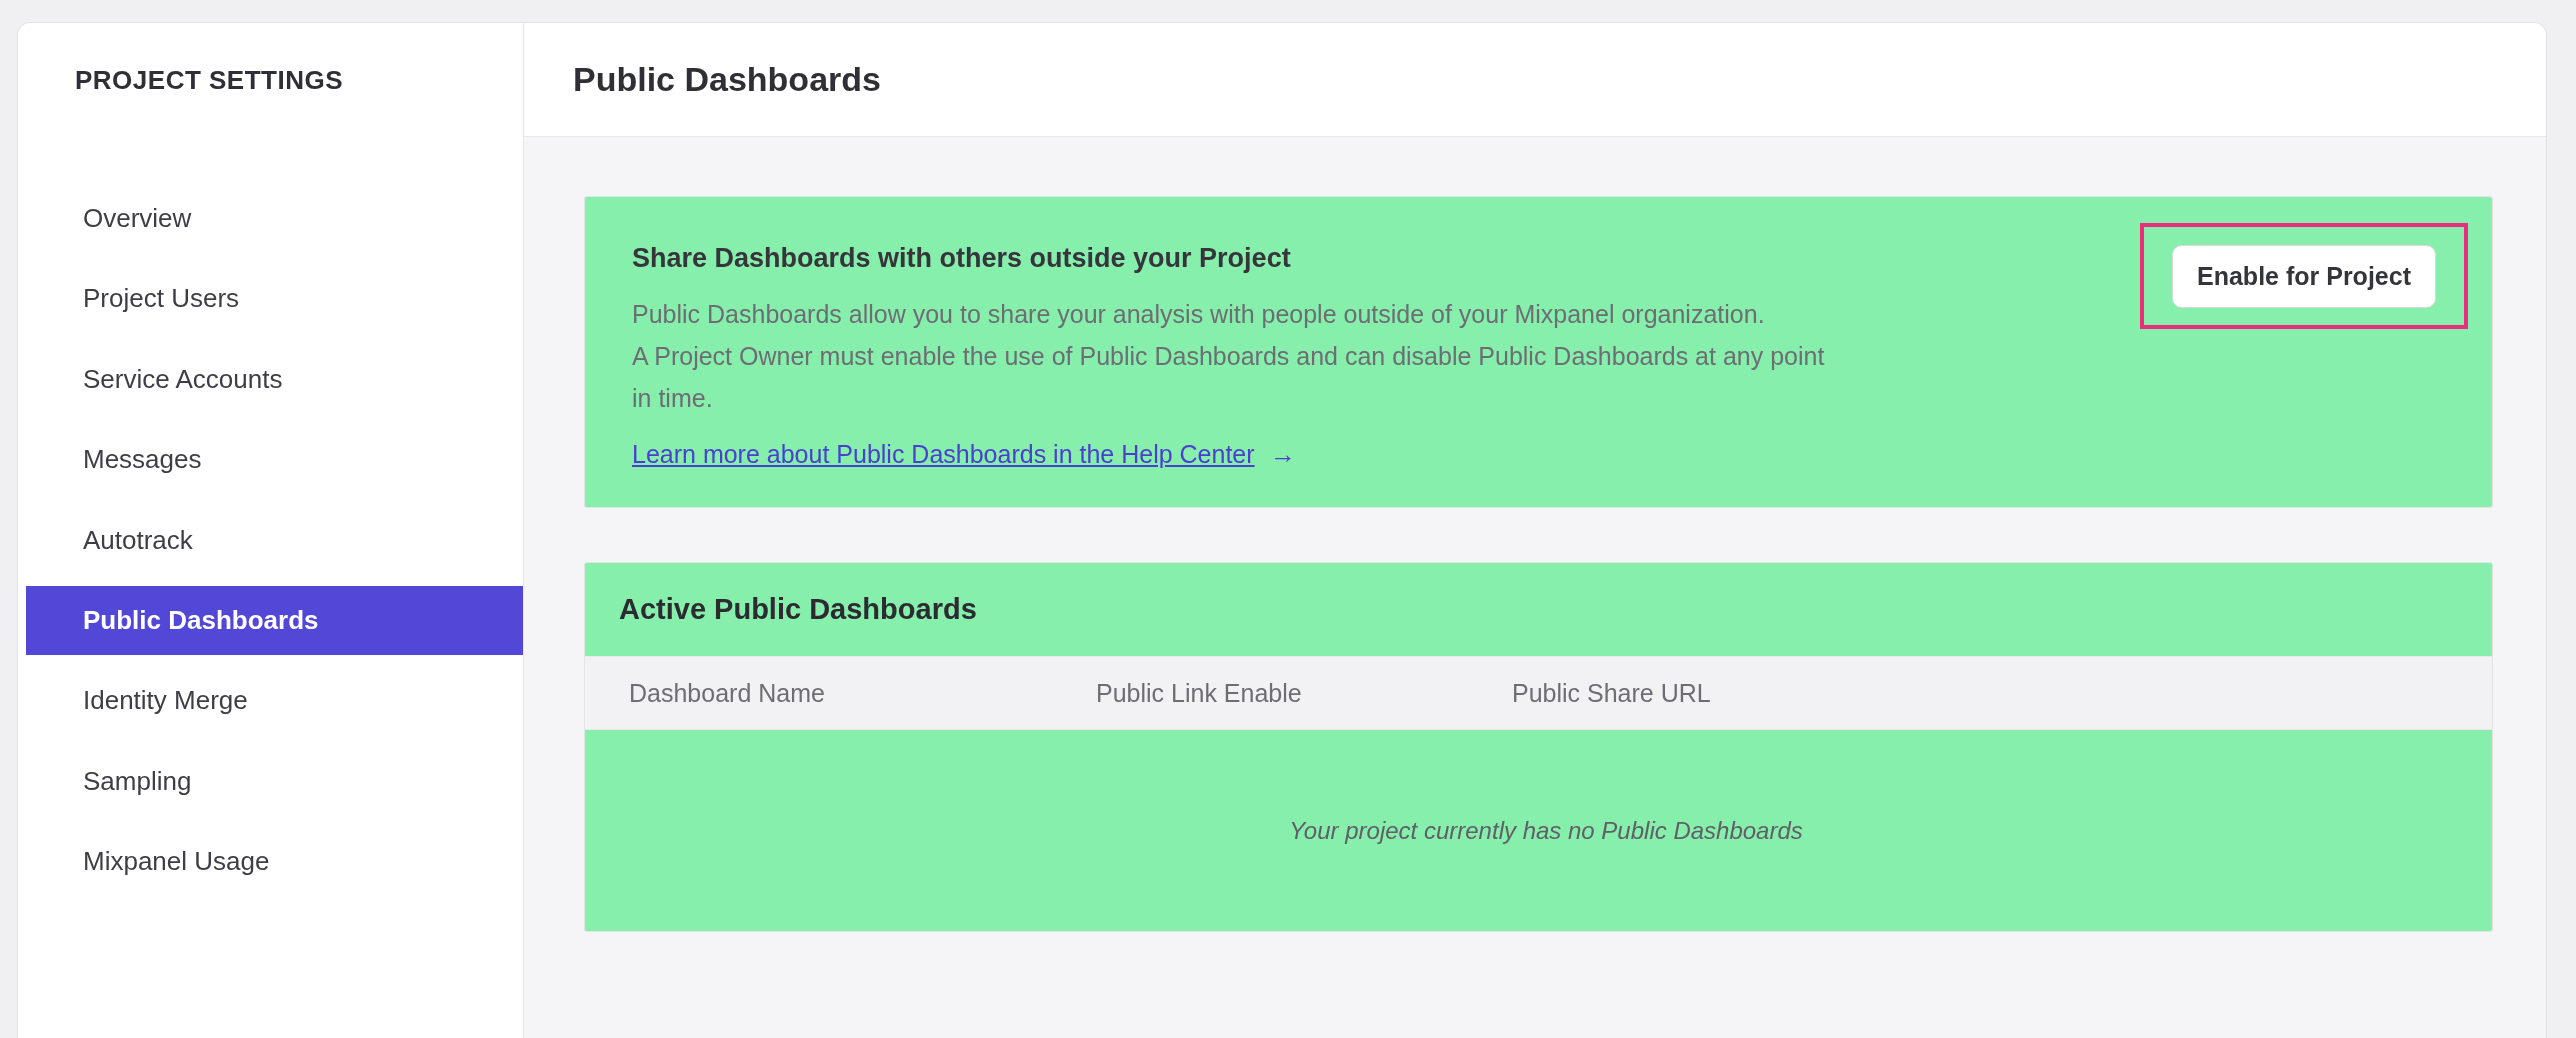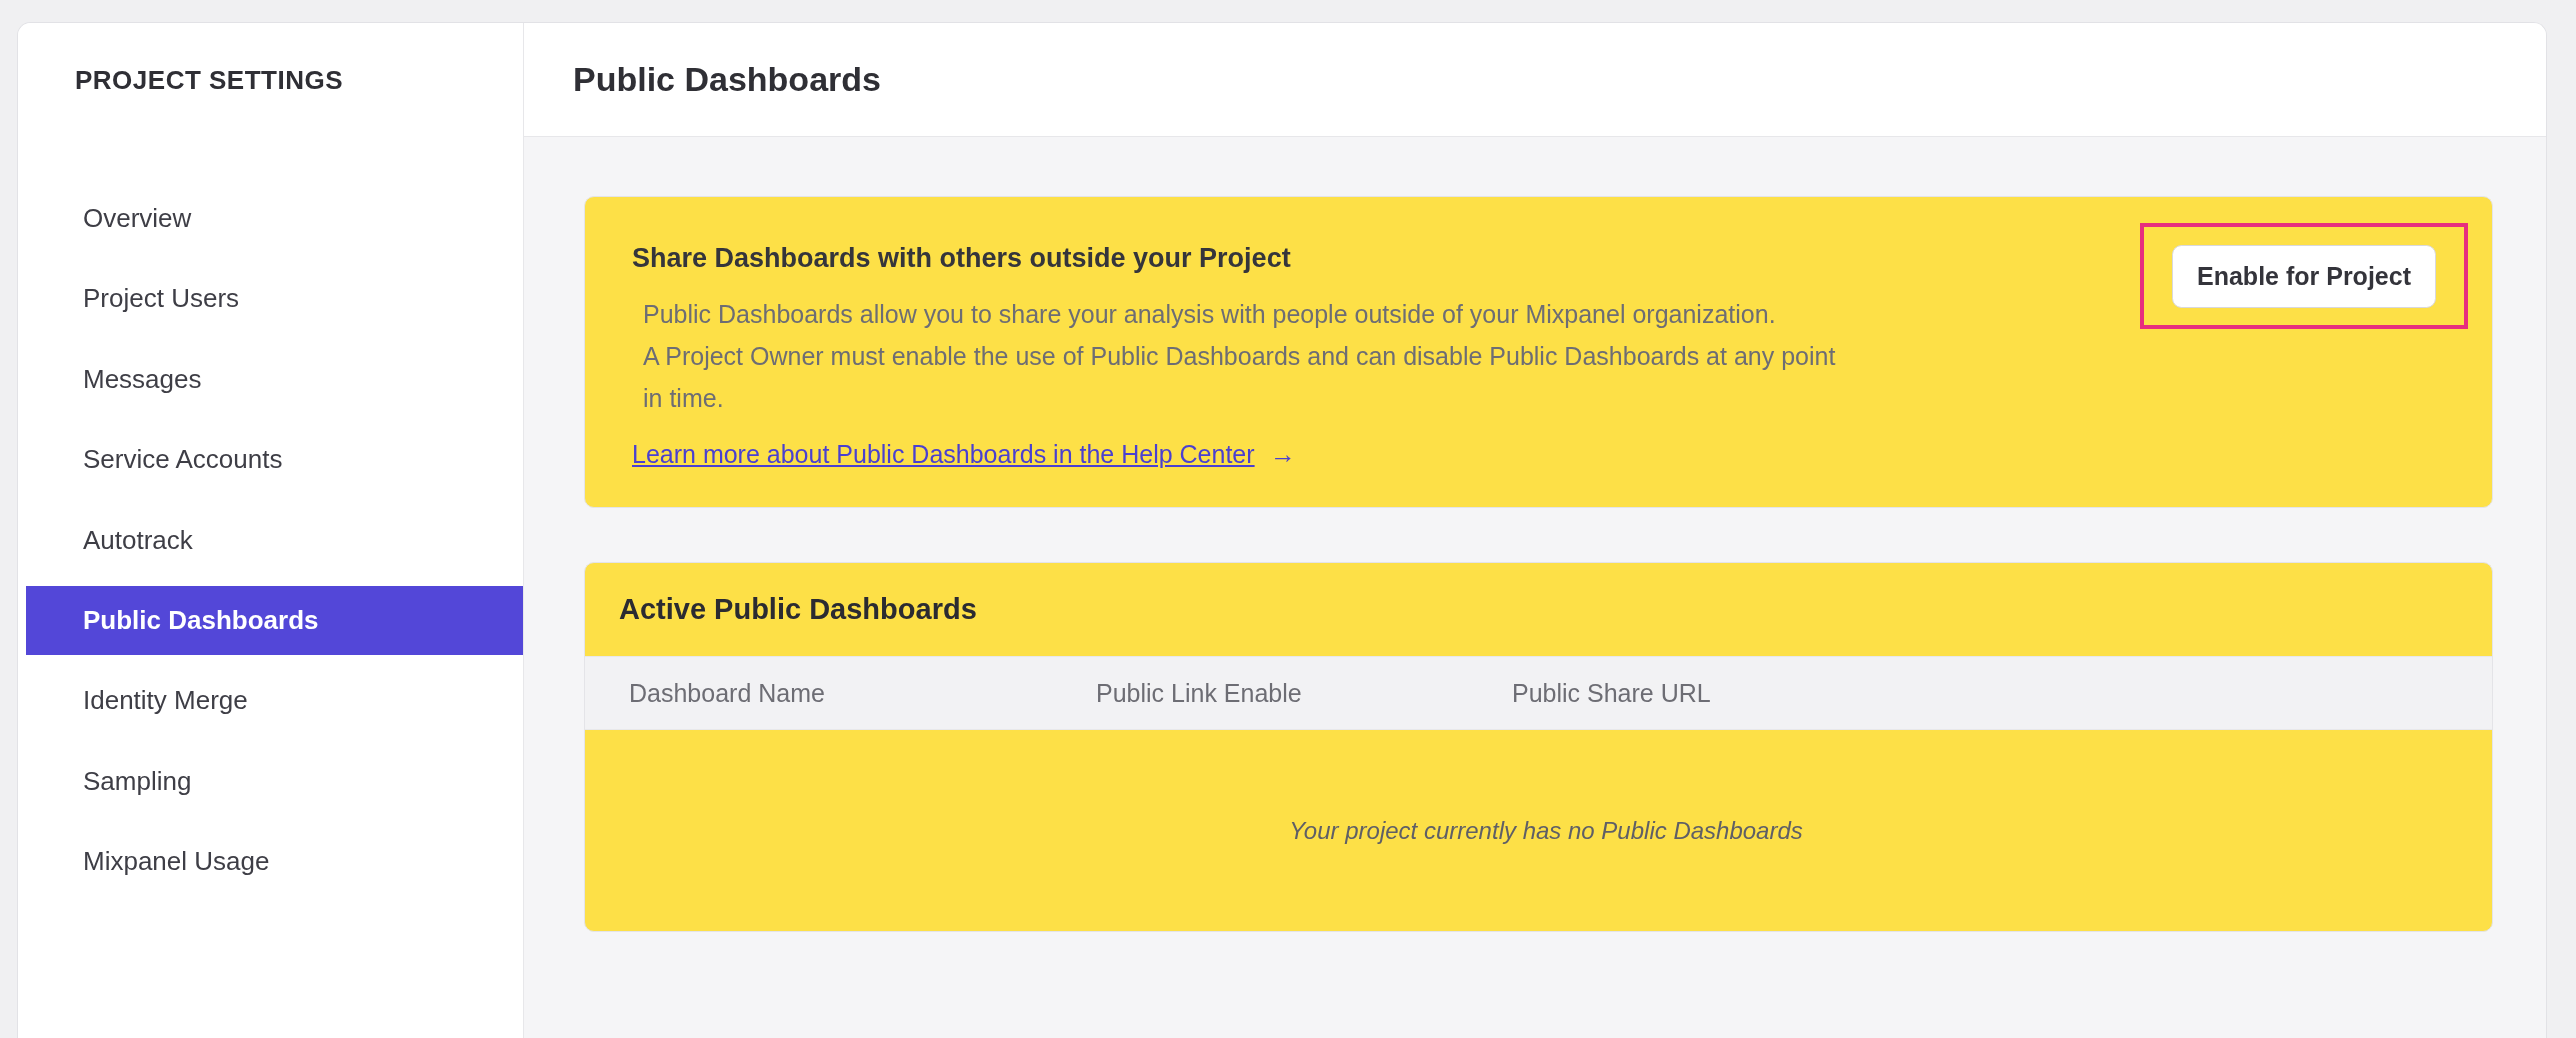--- a/index.html
+++ b/index.html
@@ -67,35 +67,35 @@
     padding-left:49px;
   }
   .page-title{
     font-size:34px;font-weight:700;color:var(--text-dark);
   }
   .content{
     flex:1;background:var(--content-bg);
     padding:59px 53px 0 60px;
   }
   .card{
-    background:#fde047;
+    background:#86efac;
     border:1px solid var(--card-border);
-    border-radius:10px;
+    border-radius:3px;
   }
   
   .share-card{
     position:relative;
     height:312px;
     padding:46px 343px 0 47px;
   }
   .share-heading{
     margin:0;font-size:27px;font-weight:700;color:#35353b;
   }
   .share-body{
-    margin:19px 0 0 11px;
+    margin:19px 0 0 0;
     font-size:25px;line-height:42px;color:var(--text-gray);
   }
   .share-link-row{
     margin-top:20px;font-size:25px;
     display:flex;align-items:center;
   }
   .share-link{
     color:var(--link);text-decoration:underline;cursor:pointer;
   }
   .arrow-icon{
@@ -152,22 +152,22 @@
 </head>
 <body>
 
 <div class="panel">
 
   <aside class="sidebar">
     <div class="sidebar-title">PROJECT SETTINGS</div>
     <ul class="nav" id="sidebar-nav">
         <li class="nav-item">Overview</li>
         <li class="nav-item">Project Users</li>
+        <li class="nav-item">Service Accounts</li>
         <li class="nav-item">Messages</li>
-        <li class="nav-item">Service Accounts</li>
         <li class="nav-item">Autotrack</li>
         <li class="nav-item selected">Public Dashboards</li>
         <li class="nav-item">Identity Merge</li>
         <li class="nav-item">Sampling</li>
         <li class="nav-item">Mixpanel Usage</li>
       </ul>
   </aside>
 
   <div class="main">
 

